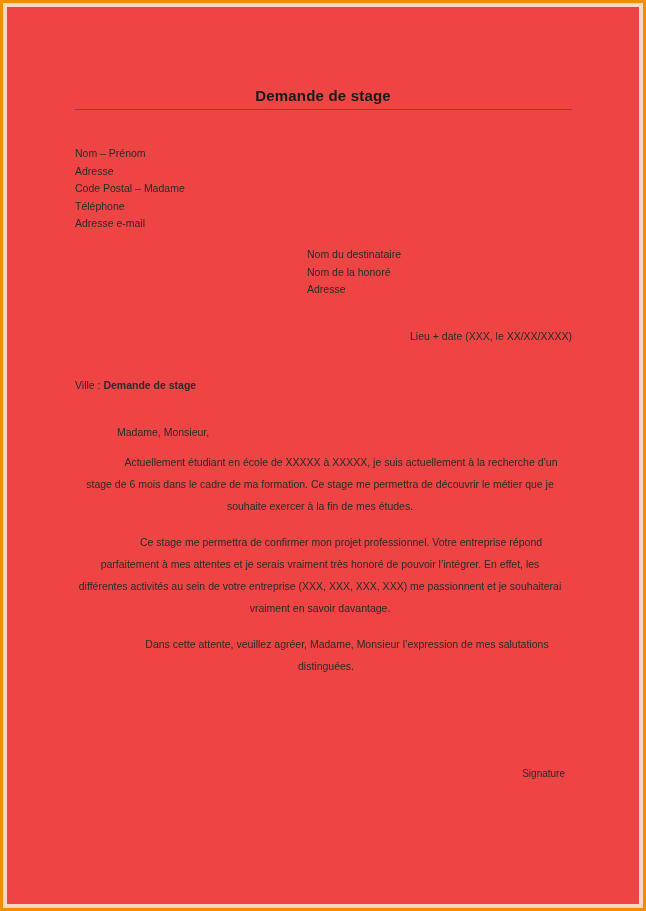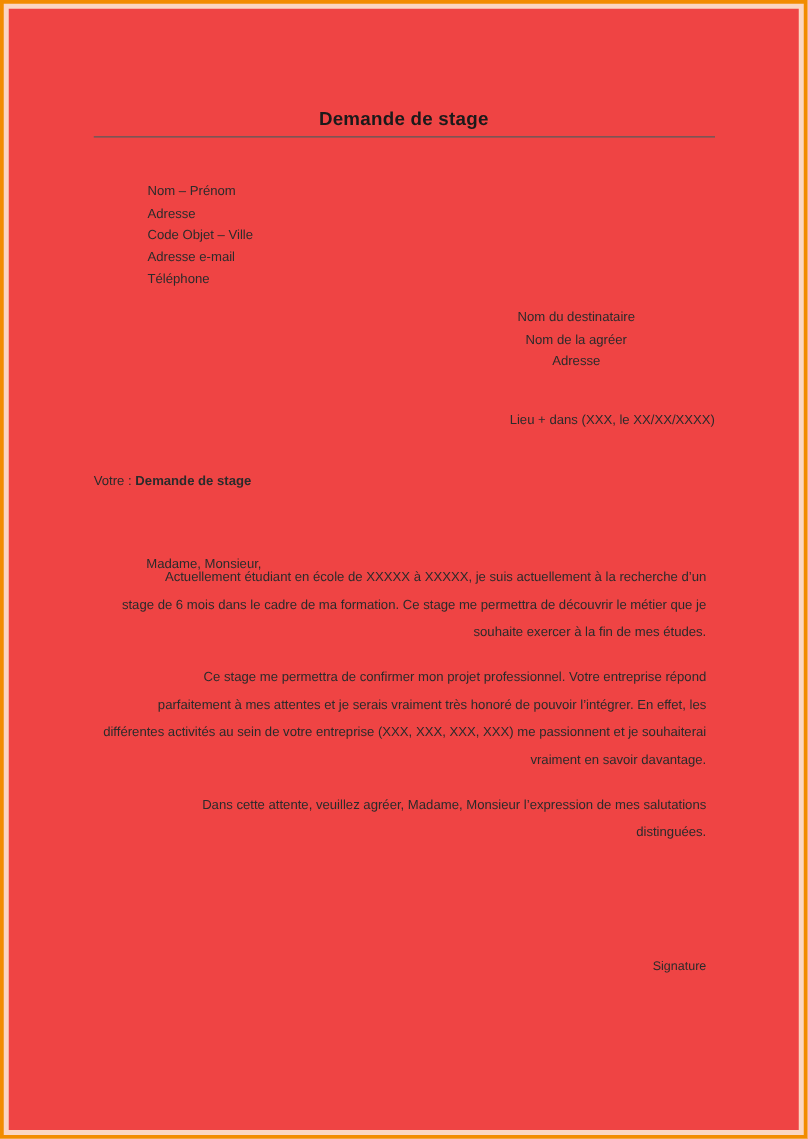--- a/index.html
+++ b/index.html
@@ -82,109 +82,107 @@
   .sender-block {
     top: 138px;
     left: 68px;
     width: 260px;
     text-align: left;
   }
   .recipient-block {
     top: 239px;
     left: 300px;
     width: 265px;
-    text-align: center;
+    text-align: left;
   }
   .date-line {
     top: 321px;
     left: 300px;
     width: 265px;
     text-align: right;
   }
   .subject-line {
     top: 370px;
     left: 68px;
     width: 430px;
     text-align: left;
   }
   .subject-line .subject-value {
     font-weight: bold;
   }
   .salutation {
     top: 417px;
     left: 110px;
     width: 400px;
-    margin-top: 19px;
   }
 
   .body-copy {
     position: absolute;
     top: 444px;
     left: 68px;
     width: 490px;
     font-size: 10.5px;
     color: #2b2b2b;
     line-height: 22px;
   }
   .body-copy p {
     margin: 0 0 14px 0;
     text-indent: 42px;
-    text-align: right;
+    text-align: center;
   }
   .body-copy p:last-child {
     margin-bottom: 0;
     margin-left: 12px;
   }
 
   .signature {
     position: absolute;
     top: 761px;
     left: 300px;
     width: 258px;
     text-align: right;
     font-size: 10px;
     color: #2b2b2b;
   }
 
   .line {
     display: block;
-    margin-left: 43px;
   }
 </style>
 </head>
 <body>
 
 <div class="scan-frame">
   <div class="frame-inner-glow"></div>
 
   <div class="page">
     <div class="page-inner">
 
       <div class="title">Demande de stage</div>
 
       <div class="title-rule"></div>
 
       <div class="text-block sender-block">
         <span class="line">Nom – Prénom</span>
         <span class="line">Adresse</span>
-        <span class="line">Code Objet – Ville</span>
+        <span class="line">Code Postal – Madame</span>
+        <span class="line">Téléphone</span>
         <span class="line">Adresse e-mail</span>
-        <span class="line">Téléphone</span>
       </div>
 
       <div class="text-block recipient-block">
         <span class="line">Nom du destinataire</span>
-        <span class="line">Nom de la agréer</span>
+        <span class="line">Nom de la honoré</span>
         <span class="line">Adresse</span>
       </div>
 
-      <div class="text-block date-line">Lieu + dans (XXX, le XX/XX/XXXX)</div>
+      <div class="text-block date-line">Lieu + date (XXX, le XX/XX/XXXX)</div>
 
       <div class="text-block subject-line">
-        <span>Votre :</span>
+        <span>Ville :</span>
         <span class="subject-value">Demande de stage</span>
       </div>
 
       <div class="text-block salutation">Madame, Monsieur,</div>
 
       <div class="body-copy">
         <p>Actuellement étudiant en école de XXXXX  à XXXXX, je suis actuellement à la recherche d’un stage de 6 mois dans le cadre de ma formation. Ce stage me permettra de découvrir le métier que je souhaite exercer à la fin de mes études.</p>
         <p>Ce stage me permettra de confirmer mon projet professionnel. Votre entreprise répond parfaitement à mes attentes et je serais vraiment très honoré de pouvoir l’intégrer. En effet, les différentes activités au sein de votre entreprise (XXX, XXX, XXX, XXX) me passionnent et je souhaiterai vraiment en savoir davantage.</p>
         <p>Dans cette attente, veuillez agréer, Madame, Monsieur l’expression de mes salutations distinguées.</p>
       </div>

